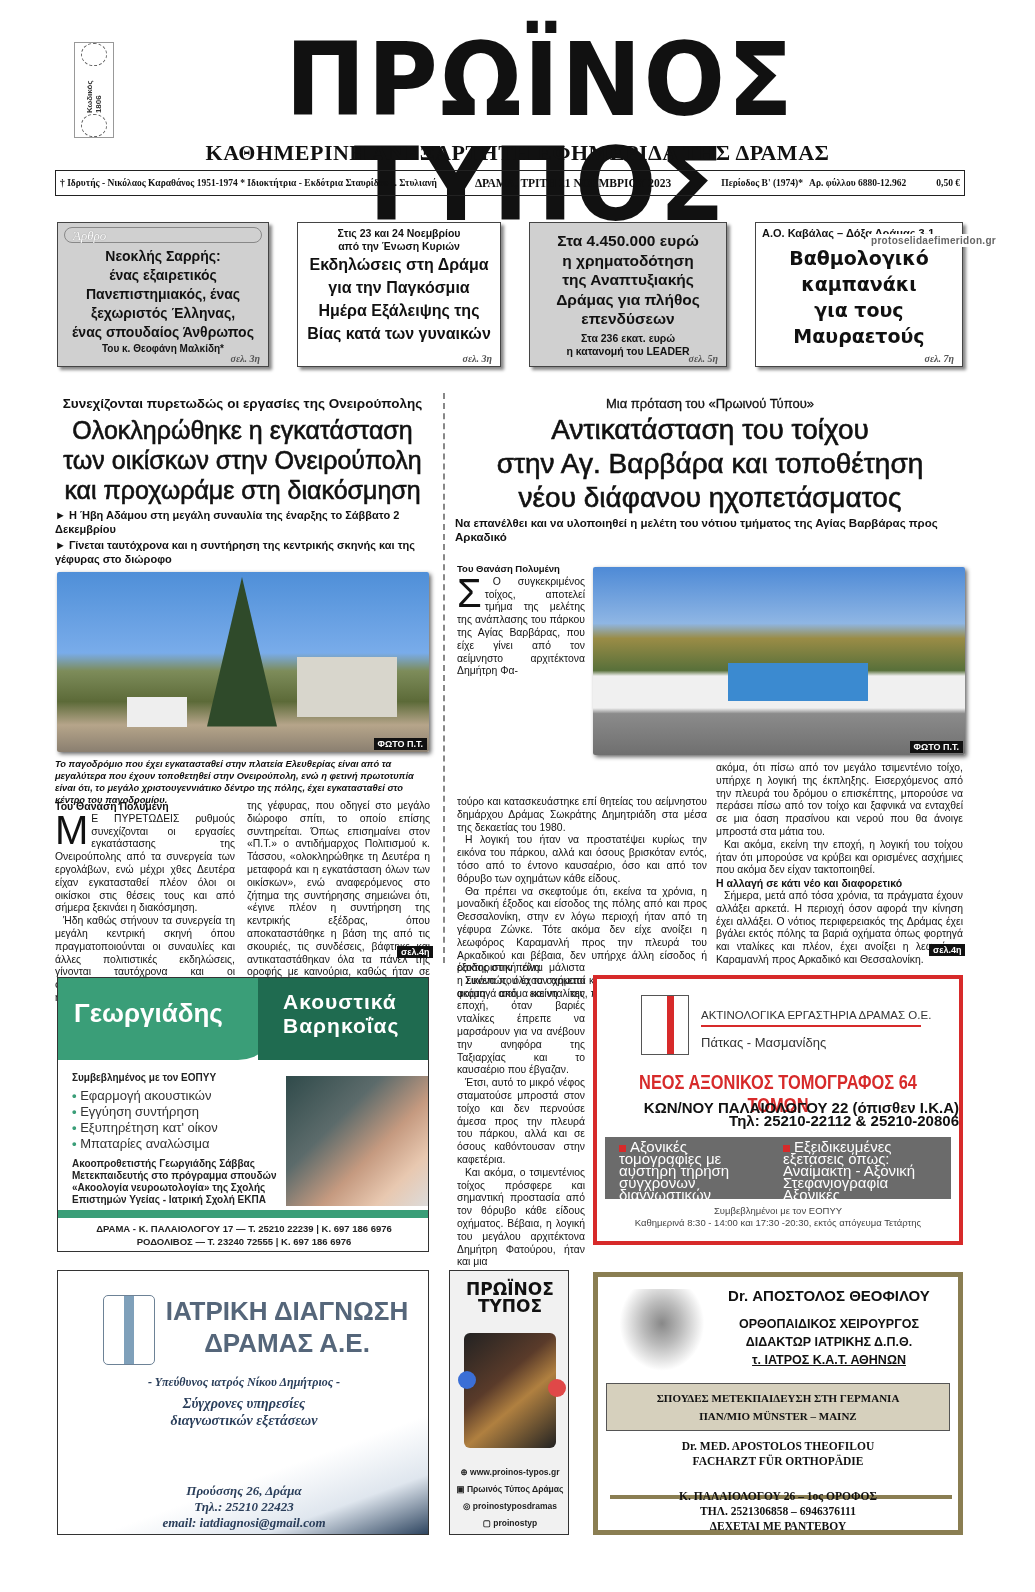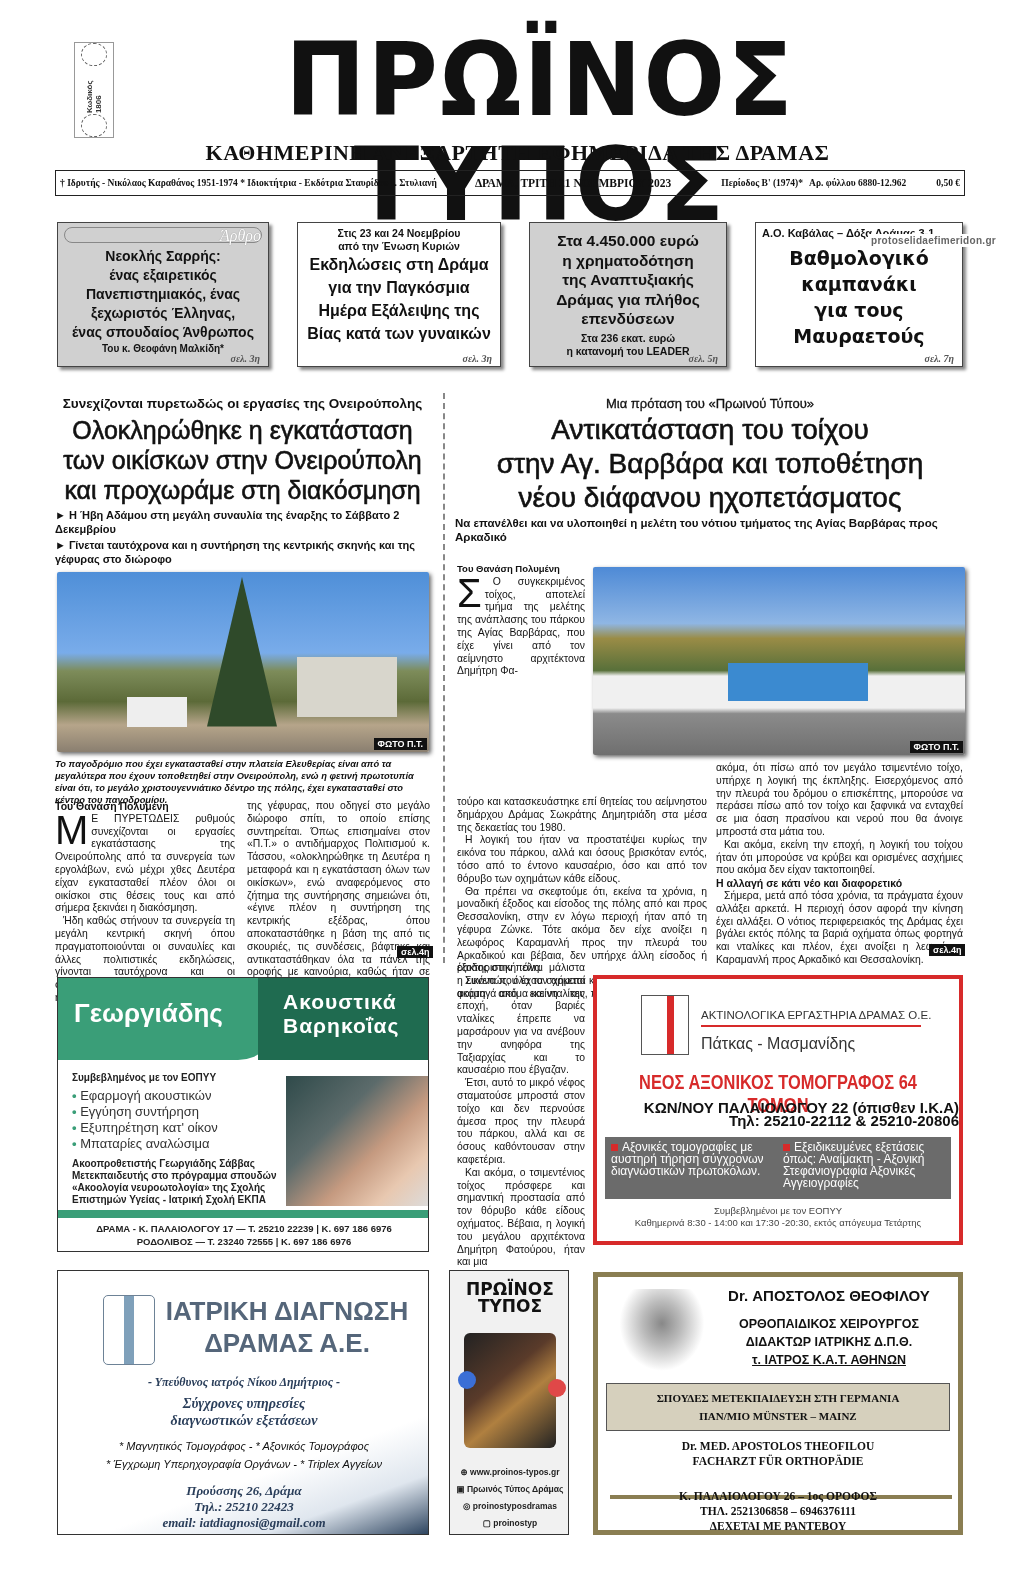--- a/index.html
+++ b/index.html
@@ -13,21 +13,21 @@
 .subtitle{left:0;top:140px;width:1035px;text-align:center;font-family:"Liberation Serif",serif;font-weight:bold;font-size:22px;letter-spacing:.5px}
 .infobar{left:55px;top:170px;width:910px;height:26px;border:1px solid #222;display:flex;align-items:center;font-family:"Liberation Serif",serif;font-size:9.5px;font-weight:bold;padding:8px 4px}
 .infobar .date{font-size:11.5px;margin-left:38px}
 .infobar .per{margin-left:auto}
 .infobar .sh{margin-left:6px}
 .infobar .pr{margin-left:30px}
 
 .teaser{top:222px;height:145px;border:1px solid #444;box-shadow:3px 3px 3px #888;text-align:center;font-weight:bold;padding:4px 6px;overflow:hidden}
 .teaser.grey{background:#d0d0d0}
 .teaser .pg{position:absolute;right:8px;bottom:2px;font-family:"Liberation Serif",serif;font-size:10px;font-style:italic;color:#555}
-.t1 .label{border:1px solid #888;border-radius:10px;text-align:right;padding-left:8px;font-family:"Liberation Serif",serif;font-style:italic;font-weight:normal;font-size:16px;color:#fff;text-shadow:0 0 1px #777;height:16px;line-height:15px;margin-bottom:4px}
+.t1 .label{border:1px solid #888;border-radius:10px;text-align:left;padding-left:8px;font-family:"Liberation Serif",serif;font-style:italic;font-weight:normal;font-size:13px;color:#fff;text-shadow:0 0 1px #777;height:16px;line-height:15px;margin-bottom:4px}
 .t1 .h{font-size:14px;line-height:19px}
 .t1 .by{font-size:10px;margin-top:1px}
 .t2 .k{font-size:10.5px;line-height:13px}
 .t2 .h{font-size:16px;line-height:23px;font-weight:bold}
 .t3 .h{font-size:15.5px;line-height:19.5px;margin-top:4px}
 .t3 .s{font-size:10.5px;line-height:13px;margin-top:3px}
 .t4 .k{font-size:11px;text-align:left}
 .t4 .h{font-size:19px;line-height:26px;font-family:"DejaVu Sans",sans-serif;font-weight:bold;margin-top:6px}
 .watermark{left:868px;top:234px;background:#fff;color:#666;font-size:10px;font-weight:bold;padding:1px 3px;letter-spacing:.3px}
 
@@ -54,24 +54,24 @@
 .geo ul{position:absolute;left:14px;top:110px;list-style:none;font-size:13px;color:#333;line-height:16px}
 .geo ul li::before{content:"• ";color:#3a9e78;font-weight:bold}
 .geo .bio{position:absolute;left:14px;top:180px;font-size:10px;font-weight:bold;line-height:12px;color:#222}
 .geo .img{position:absolute;left:228px;top:98px;width:144px;height:130px;background:linear-gradient(135deg,#2f4a4a 0%,#5c6b6b 35%,#c59a80 60%,#e8c8b0 80%,#dcdcdc 100%)}
 .geo .band{position:absolute;left:0;top:232px;width:372px;height:8px;background:#3a9e78}
 .geo .addr{position:absolute;left:0;top:244px;width:372px;text-align:center;font-size:9.5px;font-weight:bold;color:#222;line-height:13px}
 .xray{left:593px;top:975px;width:370px;height:270px;border:4px solid #d72a2a;background:#fff;padding:6px}
 .xray .logo{position:absolute;left:44px;top:16px;width:48px;height:60px;border:1px solid #555;background:linear-gradient(90deg,#fff 55%,#d72a2a 55%,#d72a2a 70%,#fff 70%)}
 .xray .nm{position:absolute;left:104px;top:30px;font-size:11.5px;color:#333}
 .xray .rule{position:absolute;left:104px;top:46px;width:220px;height:2px;background:#d72a2a}
-.xray .sub{position:absolute;left:104px;top:56px;font-size:16px;color:#333}
+.xray .sub{position:absolute;left:104px;top:56px;font-size:13px;color:#333}
 .xray .big{position:absolute;left:0;top:92px;width:362px;text-align:center;color:#d72a2a;font-size:20px;font-weight:bold;transform:scaleX(.82)}
 .xray .ad1{position:absolute;left:0;top:122px;width:362px;text-align:right;font-size:15px;font-weight:bold;line-height:13px}
-.xray .grey{position:absolute;left:8px;top:158px;width:346px;height:62px;background:#6b6b6b;color:#fff;font-size:12px;line-height:12px;display:flex;padding:4px 6px;gap:10px}
+.xray .grey{position:absolute;left:8px;top:158px;width:346px;height:62px;background:#6b6b6b;color:#fff;font-size:15px;line-height:12px;display:flex;padding:4px 14px;gap:10px}
 .xray .grey div{flex:1}
 .xray .grey .sq{display:inline-block;width:7px;height:7px;background:#d72a2a;margin-right:4px}
 .xray .foot{position:absolute;left:0;top:226px;width:362px;text-align:center;font-size:9.5px;color:#444;line-height:12px}
 .iatr{left:57px;top:1270px;width:372px;height:265px;border:1px solid #333;background:linear-gradient(160deg,#fff 70%,#dfe6ee 85%,#2e4560 100%)}
 .iatr .logo{position:absolute;left:45px;top:24px;width:52px;height:70px;border:1px solid #6d8296;border-radius:5px;background:linear-gradient(90deg,#fff 40%,#7fa0ba 40%,#7fa0ba 60%,#fff 60%)}
 .iatr .t{position:absolute;left:104px;top:24px;font-size:26px;line-height:32px;font-weight:bold;color:#55667a;text-align:center;width:250px}
 .iatr .c{position:absolute;left:0;width:372px;text-align:center;font-family:"Liberation Serif",serif;font-style:italic;font-weight:bold;color:#2a3e5a}
 .smp{left:449px;top:1270px;width:120px;height:265px;border:1px solid #333;background:#f1f1f1}
 .smp .brand{position:absolute;left:0;top:10px;width:120px;text-align:center;font-weight:900;font-size:17px;line-height:17px;font-family:"DejaVu Sans",sans-serif}
 .smp .phones{position:absolute;left:14px;top:62px;width:92px;height:115px;background:linear-gradient(140deg,#222 0%,#5a3b2a 40%,#b08040 60%,#222 100%);border-radius:6px}
@@ -258,24 +258,20 @@
   <div class="logo"></div>
   <div class="t">
       <div>ΙΑΤΡΙΚΗ ΔΙΑΓΝΩΣΗ</div>
       <div>ΔΡΑΜΑΣ Α.Ε.</div>
     </div>
   <div class="c" style="top:104px;font-size:12px">- Υπεύθυνος ιατρός Νίκου Δημήτριος -</div>
   <div class="c" style="top:124px;font-size:14px;line-height:17px">
       <div>Σύγχρονες υπηρεσίες</div>
       <div>διαγνωστικών εξετάσεων</div>
     </div>
-  <div class="c" style="top:166px;font-family:'Liberation Sans',sans-serif;font-weight:normal;color:#111;font-size:11px;line-height:18px">
-      <div>* Μαγνητικός Τομογράφος - * Αξονικός Τομογράφος</div>
-      <div>* Έγχρωμη Υπερηχογραφία Οργάνων - * Triplex Αγγείων</div>
-    </div>
   <div class="c" style="top:212px;font-size:13px;line-height:16px">
       <div>Προύσσης 26, Δράμα</div>
       <div>Τηλ.: 25210 22423</div>
       <div>email: iatdiagnosi@gmail.com</div>
     </div>
 </div>
 
 <div class="abs ad smp">
   <div class="brand">
       <div>ΠΡΩΪΝΟΣ</div>

